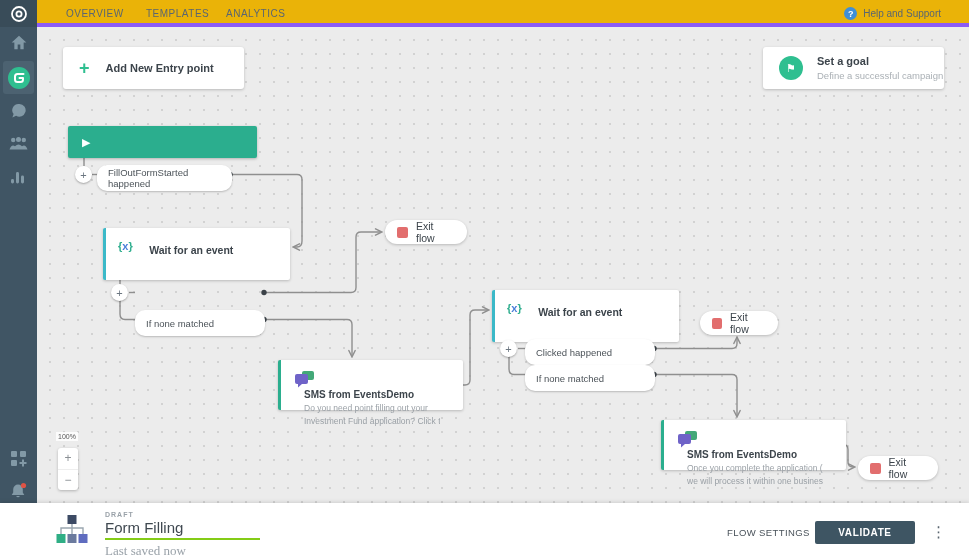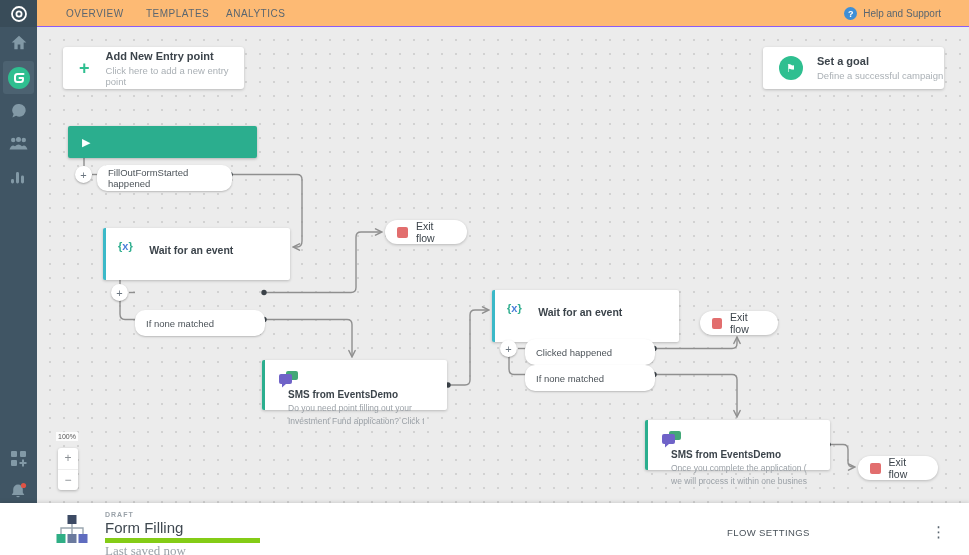--- a/index.html
+++ b/index.html
@@ -1,19 +1,19 @@
 <!DOCTYPE html>
 <html><head>
 <meta charset="utf-8">
 <style>
   * { margin:0; padding:0; box-sizing:border-box; }
   html,body { width:969px; height:555px; font-family:"Liberation Sans", sans-serif; background:#ececec; overflow:hidden; }
 
   
-  #topbar { position:absolute; left:0; top:0; width:969px; height:27px; background:#fdba74; border-bottom:1px solid #8b5cf6; z-index:30; }
+  #topbar { position:absolute; left:0; top:0; width:969px; height:27px; background:#eab308; border-bottom:4px solid #8b5cf6; z-index:30; }
   #logo-tile { position:absolute; left:0; top:0; width:37px; height:27px; background:#394c59; display:flex; align-items:center; justify-content:center; }
   .tab { position:absolute; top:0; height:27px; display:flex; align-items:center; font-size:10px; letter-spacing:.5px; color:#5a6670; cursor:pointer; }
   #help { position:absolute; right:28px; top:0; height:27px; display:flex; align-items:center; gap:6px; font-size:10px; color:#5a6670; cursor:pointer; }
   .help-circle { width:13px; height:13px; border-radius:50%; background:#3f8fd6; color:#fff; font-size:9px; font-weight:bold; display:flex; align-items:center; justify-content:center; }
 
   
   #sidebar { position:absolute; left:0; top:27px; width:37px; height:528px; background:#405564; z-index:25; }
   .side-ic { position:absolute; left:0; width:37px; display:flex; justify-content:center; cursor:pointer; }
   #active-tile { position:absolute; left:3px; top:34px; width:31px; height:33px; background:#4c6271; border-radius:3px; }
   .side-divider { position:absolute; left:11px; width:15px; height:1px; background:#5a6f7d; }
@@ -38,40 +38,40 @@
   #entry-node .kicker { font-size:6.5px; font-weight:bold; letter-spacing:.5px; opacity:.85; }
   #entry-node .ttl { font-size:11px; font-weight:bold; margin-top:2px; }
   #entry-node .txt { margin-left:14px; }
 
   .node { position:absolute; background:#fff; border-radius:2px; box-shadow:0 1px 3px rgba(0,0,0,.22); z-index:2; cursor:pointer; }
   .wait-node { border-left:3px solid #3bb9c8; padding:12px 0 0 12px; }
   .wait-ic { font-size:11px; font-weight:bold; display:inline-block; vertical-align:top; }
   .wait-ic .br { color:#2fae8e; } .wait-ic .x { color:#4a7fd9; }
   .wait-title { display:inline-block; font-size:10.5px; font-weight:bold; color:#3c444b; margin-left:12px; margin-top:1px;text-align:right; }
 
-  .sms-node { border-left:3px solid #2bae8e; padding:10px 10px 4px 13px; }
+  .sms-node { border-left:3px solid #2bae8e; padding:10px 10px 4px 13px;margin-left:16px; }
   .sms-body { margin-left:10px; display:inline-block; vertical-align:top; width:136px; }
   .sms-title { font-size:10px; font-weight:bold; color:#3c444b; }
   .sms-line { font-size:8.5px; color:#9aa0a6; margin-top:3px; white-space:nowrap; overflow:hidden; }
 
   .branch-pill { position:absolute; background:#fff; border-radius:10px; box-shadow:0 1px 2px rgba(0,0,0,.22); font-size:9.5px; color:#4c5359; display:flex; align-items:center; padding:13px 11px; height:19px; z-index:2; cursor:pointer; }
   .port-plus { position:absolute; width:17px; height:17px; border-radius:50%; background:#fff; box-shadow:0 1px 2px rgba(0,0,0,.3); color:#6b7680; font-size:11px; display:flex; align-items:center; justify-content:center; z-index:3; cursor:pointer; }
 
   .exit-pill { position:absolute; background:#fff; border-radius:12px; box-shadow:0 1px 3px rgba(0,0,0,.22); display:flex; align-items:center; padding:0 12px; height:24px; font-size:10.5px; color:#3c444b; z-index:2; cursor:pointer; }
   .exit-sq { width:11px; height:11px; background:#e26e6e; border-radius:2px; margin-right:8px; }
 
   #zoom-label { position:absolute; font-size:7px; color:#555; background:rgba(255,255,255,.85); padding:1px 2px; z-index:2; }
   #zoom-ctl { position:absolute; width:20px; height:42px; background:#fff; border-radius:3px; box-shadow:0 1px 3px rgba(0,0,0,.25); z-index:2; display:flex; flex-direction:column; }
   #zoom-ctl .zbtn { flex:1; display:flex; align-items:center; justify-content:center; color:#8a8f94; font-size:12px; cursor:pointer; }
   #zoom-ctl .zbtn:first-child { border-bottom:1px solid #eee; }
 
   
   #bottombar { position:absolute; left:0; top:503px; width:969px; height:52px; background:#fff; box-shadow:0 -1px 4px rgba(0,0,0,.13); z-index:30; }
   #draft { position:absolute; left:105px; top:8px; font-size:7px; font-weight:bold; letter-spacing:1px; color:#9aa2a9; }
-  #flow-name { position:absolute; left:105px; top:16px; width:155px; font-size:15px; color:#3f4850; border:none; border-bottom:5px solid #84cc16; background:transparent; font-family:"Liberation Sans",sans-serif; padding-bottom:2px; }
+  #flow-name { position:absolute; left:105px; top:16px; width:155px; font-size:15px; color:#3f4850; border:none; border-bottom:2px solid #84cc16; background:transparent; font-family:"Liberation Sans",sans-serif; padding-bottom:2px; }
   #last-saved { position:absolute; left:105px; top:40px; font-size:13px; color:#9aa2a9;font-family:Liberation Serif, serif; }
   #flow-settings { position:absolute; left:727px; top:24px; font-size:9.5px; letter-spacing:.4px; color:#49525a; cursor:pointer; }
   #validate-btn { position:absolute; left:815px; top:18px; width:100px; height:23px; background:#3e5563; color:#fff; border:none; font-size:10px; font-weight:bold; letter-spacing:.6px; border-radius:2px; cursor:pointer; font-family:"Liberation Sans",sans-serif; }
   #kebab { position:absolute; left:931px; top:17px; font-size:15px; color:#5a6670; cursor:pointer; line-height:1.6; }
 </style>
 </head>
 <body>
 
 <div id="topbar">
   <div id="logo-tile">
@@ -189,21 +189,20 @@
       <circle cx="617" cy="321.5" r="2.7"></circle>
       <circle cx="617" cy="347.5" r="2.7"></circle>
       <circle cx="791" cy="417.5" r="2.7"></circle>
     </g>
   </svg>
 
   <div class="card entry-card" style="left:26px; top:20px; width:181px; height:42px;">
     <span class="plus-glyph">+</span>
     <span class="txt">
       <div class="card-title">Add New Entry point</div>
-      <div class="card-sub">Click here to add a new entry point</div>
     </span>
   </div>
 
   <div class="card entry-card" style="left:726px; top:20px; width:181px; height:42px;">
     <span class="goal-circle">⚑</span>
     <span class="txt" style="margin-left:14px">
       <div class="card-title">Set a goal</div>
       <div class="card-sub">Define a successful campaign</div>
     </span>
   </div>
@@ -283,14 +282,15 @@
     <path d="M16 9 V14 M5 20 V14 H27 V20 M16 14 V20" fill="none" stroke="#9aa6b0" stroke-width="1.4"></path>
     <rect x="11.5" y="1" width="9" height="9" fill="#3c4a64"></rect>
     <rect x="0.5" y="20" width="9" height="9" fill="#2fae85"></rect>
     <rect x="11.5" y="20" width="9" height="9" fill="#6b7a9e"></rect>
     <rect x="22.5" y="20" width="9" height="9" fill="#5f6cbf"></rect>
   </svg>
   <div id="draft">DRAFT</div>
   <input id="flow-name" value="Form Filling" style="">
   <div id="last-saved">Last saved now</div>
   <div id="flow-settings">FLOW SETTINGS</div>
+  <button id="validate-btn">VALIDATE</button>
   <div id="kebab">⋮</div>
 </div>
 
 </body></html>

